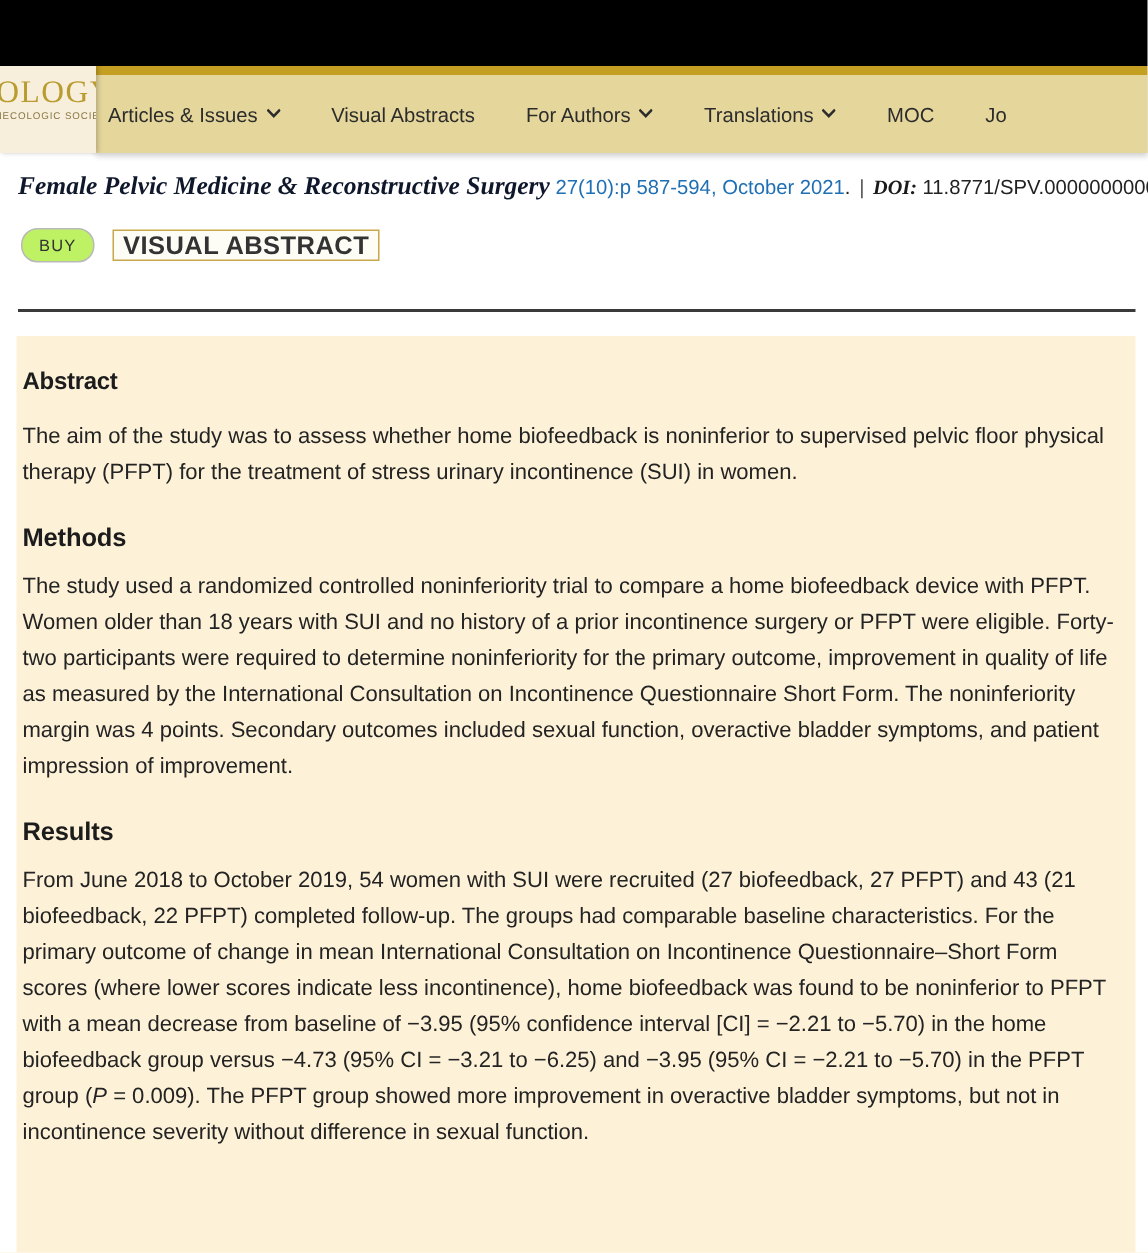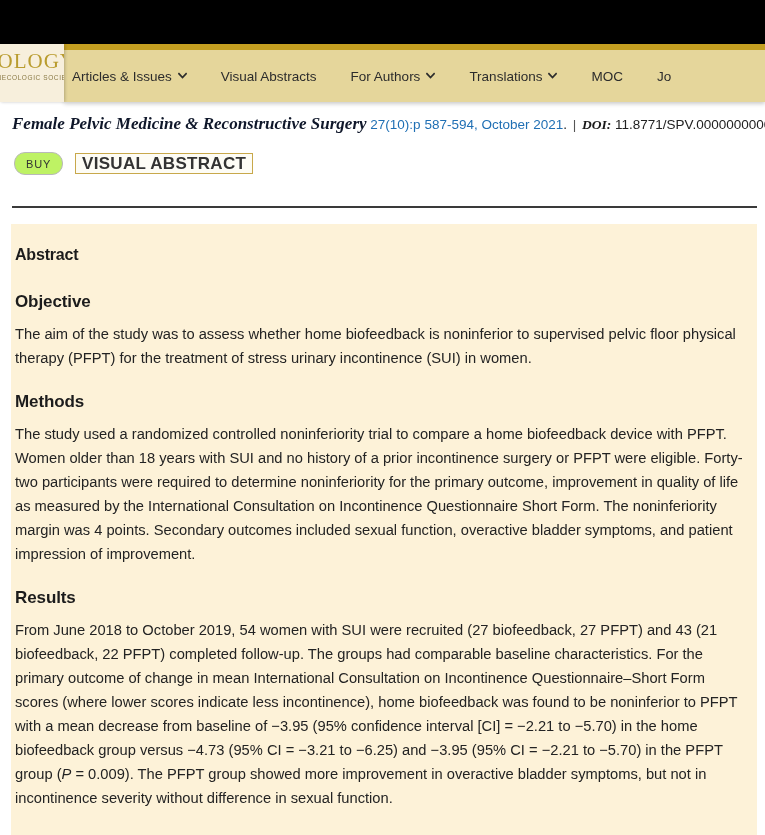--- a/index.html
+++ b/index.html
@@ -310,21 +310,20 @@
   <div class="buy-btn">BUY</div>
   <div class="va-badge">VISUAL ABSTRACT</div>
 </div>
 
 <div class="divider"></div>
 
 <div class="abstract-panel">
   <div class="abs-inner">
     <h1 class="abs-title">Abstract</h1>
 
-    <h2 class="sec-title">Objective</h2>
     <p class="sec-body">The aim of the study was to assess whether home biofeedback is noninferior to supervised pelvic floor physical therapy (PFPT) for the treatment of stress urinary incontinence (SUI) in women.</p>
 
     <h2 class="sec-title">Methods</h2>
     <p class="sec-body">The study used a randomized controlled noninferiority trial to compare a home biofeedback device with PFPT. Women older than 18 years with SUI and no history of a prior incontinence surgery or PFPT were eligible. Forty-two participants were required to determine noninferiority for the primary outcome, improvement in quality of life as measured by the International Consultation on Incontinence Questionnaire Short Form. The noninferiority margin was 4 points. Secondary outcomes included sexual function, overactive bladder symptoms, and patient impression of improvement.</p>
 
     <h2 class="sec-title">Results</h2>
     <p class="sec-body"><span>From June 2018 to October 2019, 54 women with SUI were recruited (27 biofeedback, 27 PFPT) and 43 (21 biofeedback, 22 PFPT) completed follow-up. The groups had comparable baseline characteristics. For the primary outcome of change in mean International Consultation on Incontinence Questionnaire–Short Form scores (where lower scores indicate less incontinence), home biofeedback was found to be noninferior to PFPT with a mean decrease from baseline of −3.95 (95% confidence interval [CI] = −2.21 to −5.70) in the home biofeedback group versus −4.73 (95% CI = −3.21 to −6.25) and −3.95 (95% CI = −2.21 to −5.70) in the PFPT group (</span><span class="ital">P</span><span> = 0.009). The PFPT group showed more improvement in overactive bladder symptoms, but not in incontinence severity without difference in sexual function.</span></p>
   </div>
 </div>
 

